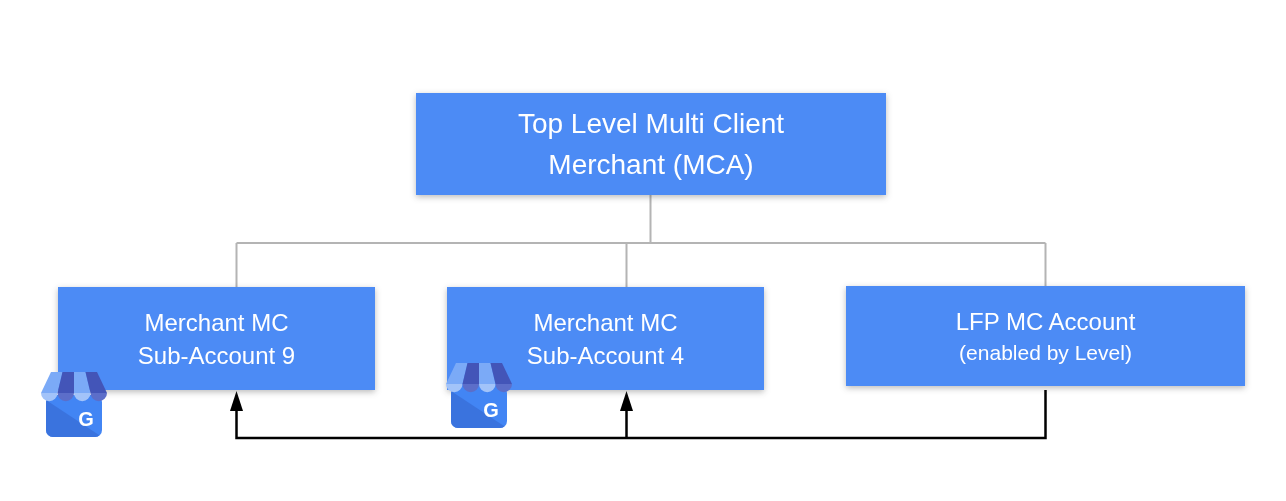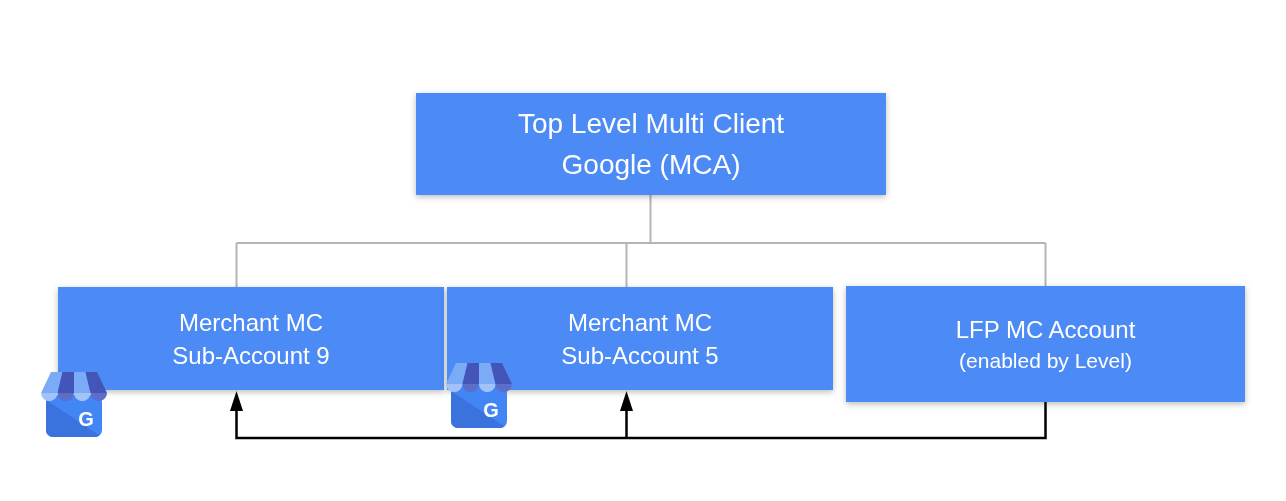--- a/index.html
+++ b/index.html
@@ -34,25 +34,25 @@
     background:var(--box-blue);
     color:var(--node-text);
     display:flex;flex-direction:column;
     align-items:center;justify-content:center;
     text-align:center;
     box-shadow:0 2px 6px rgba(60,60,60,0.35);
     z-index:2;
   }
   .node-root{left:416px;top:93px;width:470px;height:102px;}
   .node-root .line{font-size:28px;line-height:41px;}
-  .node-child{width:386px;height:103px;}
+  .node-child{width:317px;height:103px;}
   .node-child .line{font-size:24px;line-height:33px;}
   .node-merchant-1{left:58px;top:287px;}
   .node-merchant-2{left:447px;top:287px;}
-  .node-lfp{left:846px;top:286px;width:399px;height:116px;}
+  .node-lfp{left:846px;top:286px;width:399px;height:100px;}
   .node-lfp .line1{font-size:24px;line-height:33px;}
   .node-lfp .line2{font-size:21px;line-height:29px;}
   .gmb-icon{
     position:absolute;width:66px;height:70px;z-index:3;
   }
   .gmb-icon-1{left:41px;top:369px;}
   .gmb-icon-2{left:446px;top:360px;}
 </style>
 </head>
 <body>
@@ -67,31 +67,31 @@
 
     <g>
       <path d="M1045.5 390 V438 H236.5 V409 M626.5 438 V409" fill="none" style="stroke:var(--line-black)" stroke-width="2.5"></path>
       <polygon points="236.5,391 243,411 230,411" style="fill:var(--line-black)"></polygon>
       <polygon points="626.5,391 633,411 620,411" style="fill:var(--line-black)"></polygon>
     </g>
   </svg>
 
   <div class="node node-root">
     <div class="line">Top Level Multi Client</div>
-    <div class="line">Google (MCA)</div>
+    <div class="line">Merchant (MCA)</div>
   </div>
 
   <div class="node node-child node-merchant-1">
     <div class="line">Merchant MC</div>
     <div class="line">Sub-Account 9</div>
   </div>
 
   <div class="node node-child node-merchant-2">
     <div class="line">Merchant MC</div>
-    <div class="line">Sub-Account 5</div>
+    <div class="line">Sub-Account 4</div>
   </div>
 
   <div class="node node-lfp">
     <div class="line line1">LFP MC Account</div>
     <div class="line line2">(enabled by Level)</div>
   </div>
 
   <svg class="gmb-icon gmb-icon-1" viewBox="0 0 66 70" xmlns="http://www.w3.org/2000/svg">
     <defs>
       <clipPath id="baseclip1">

